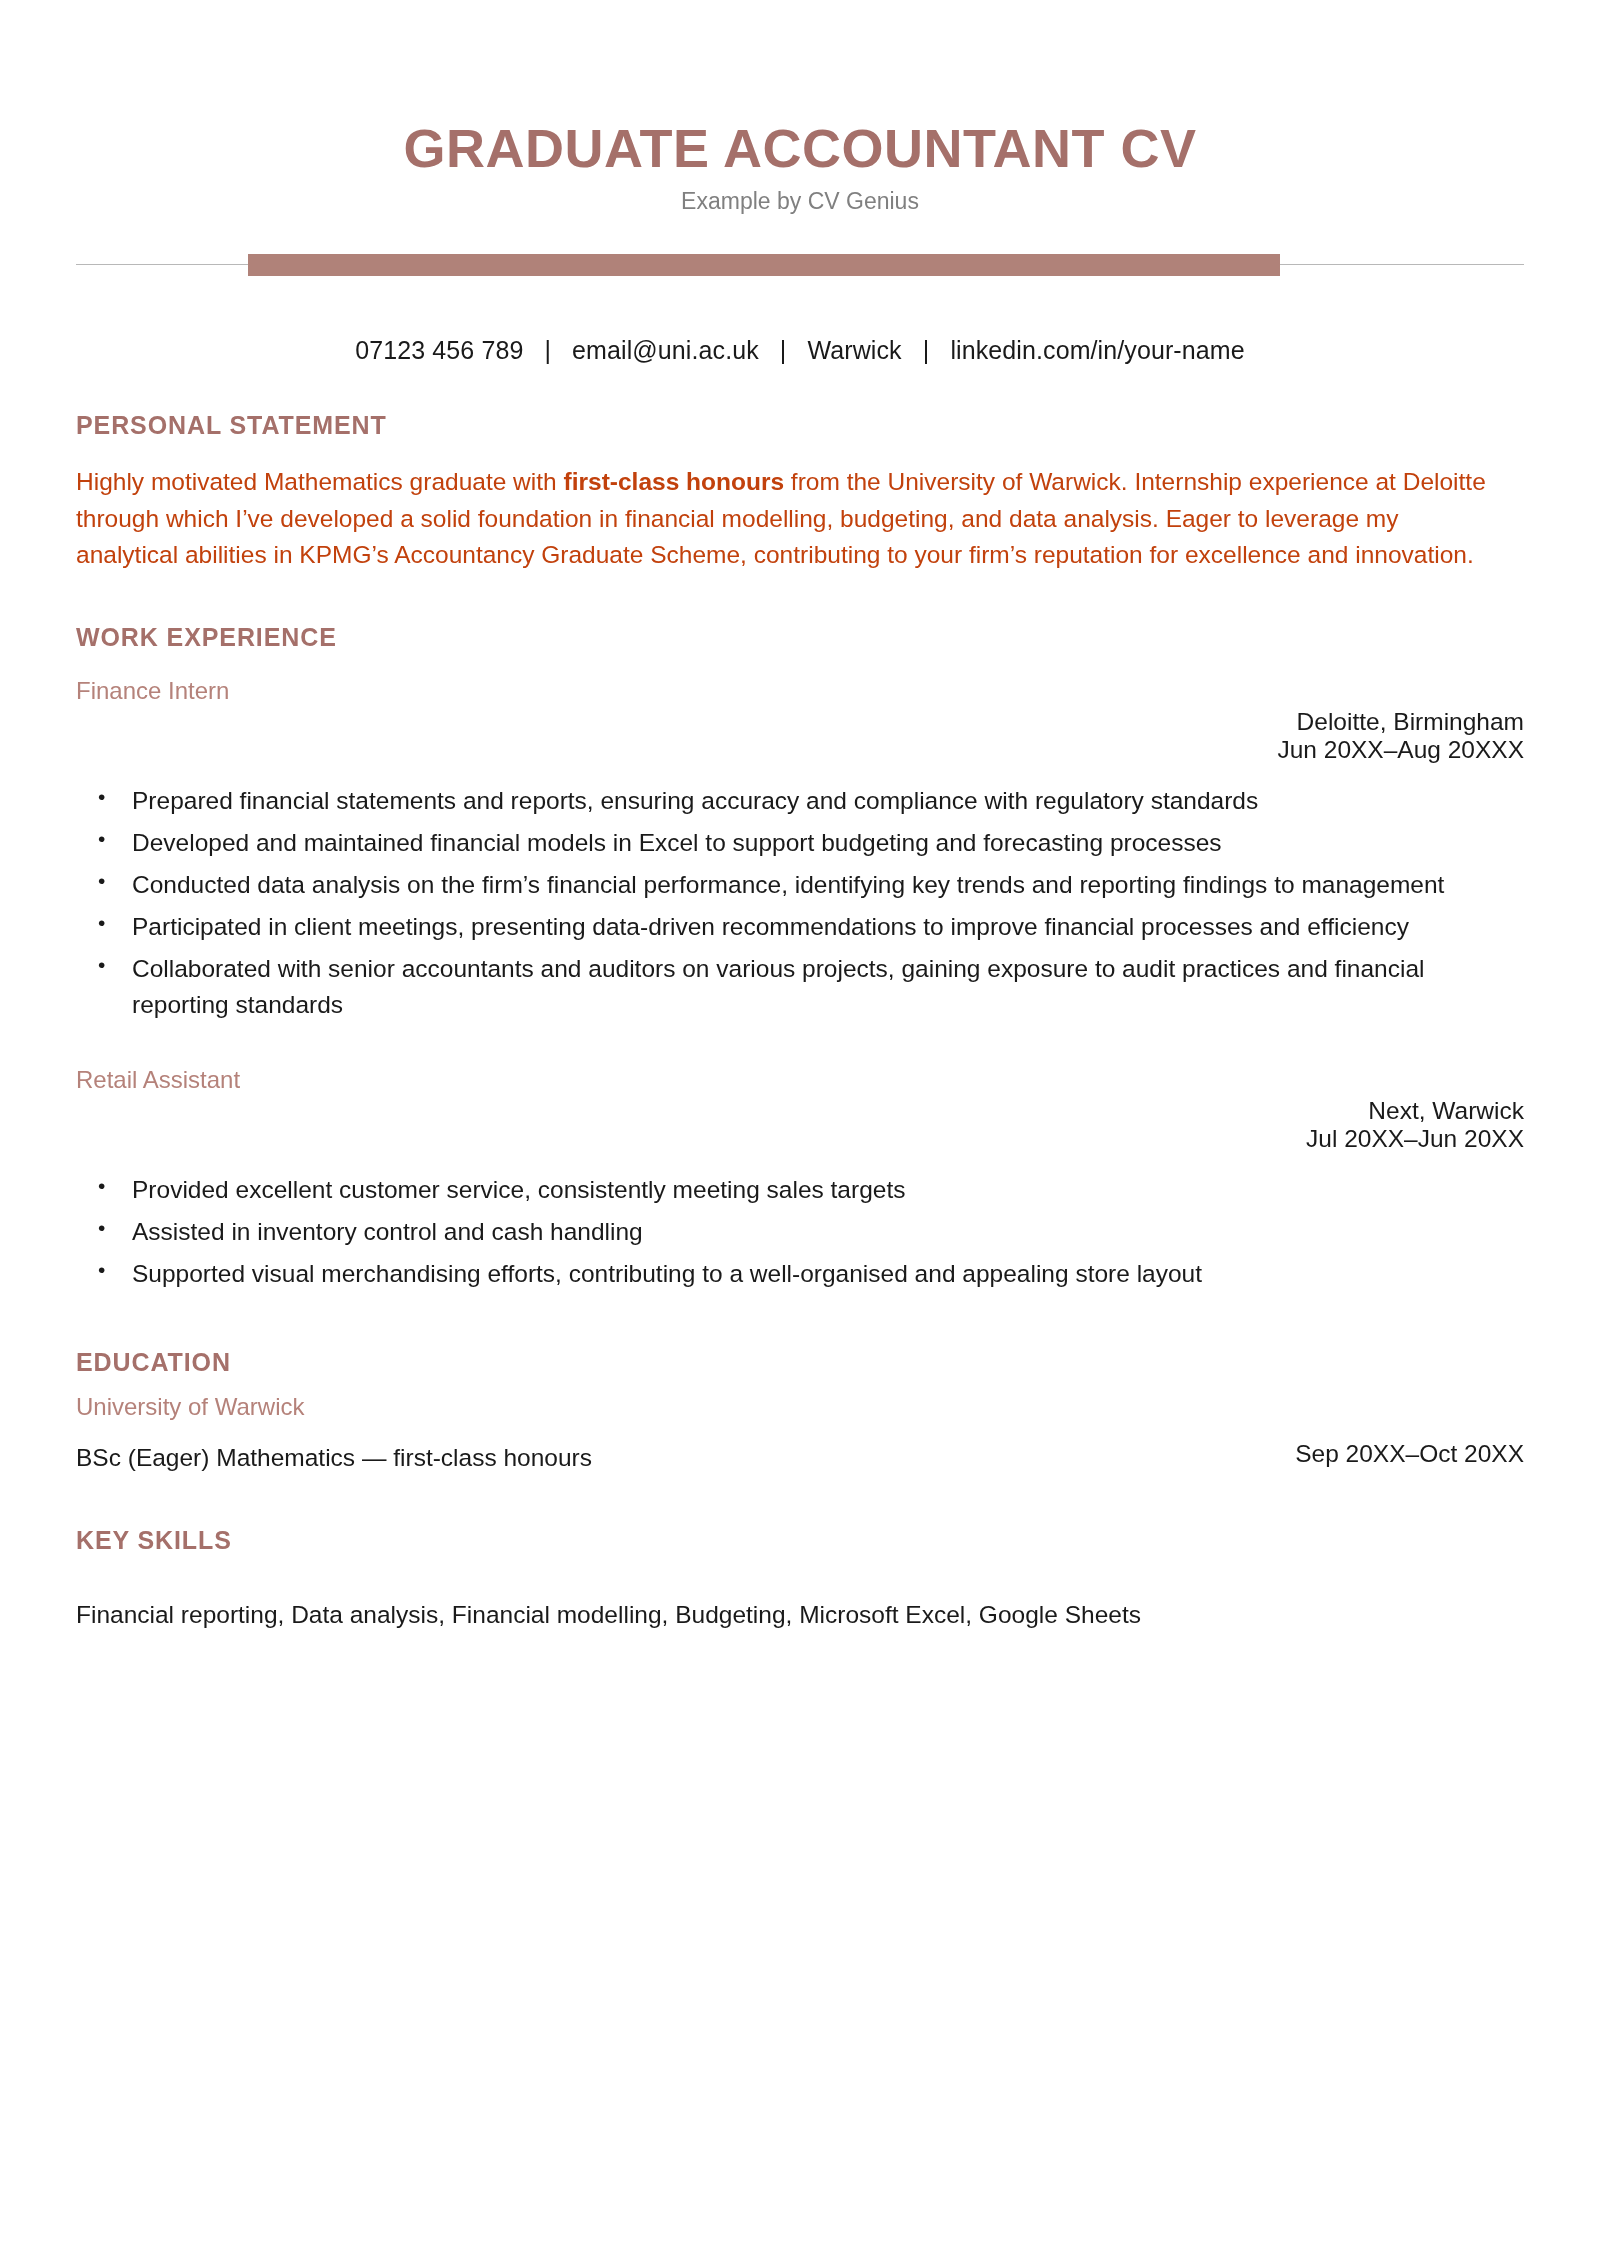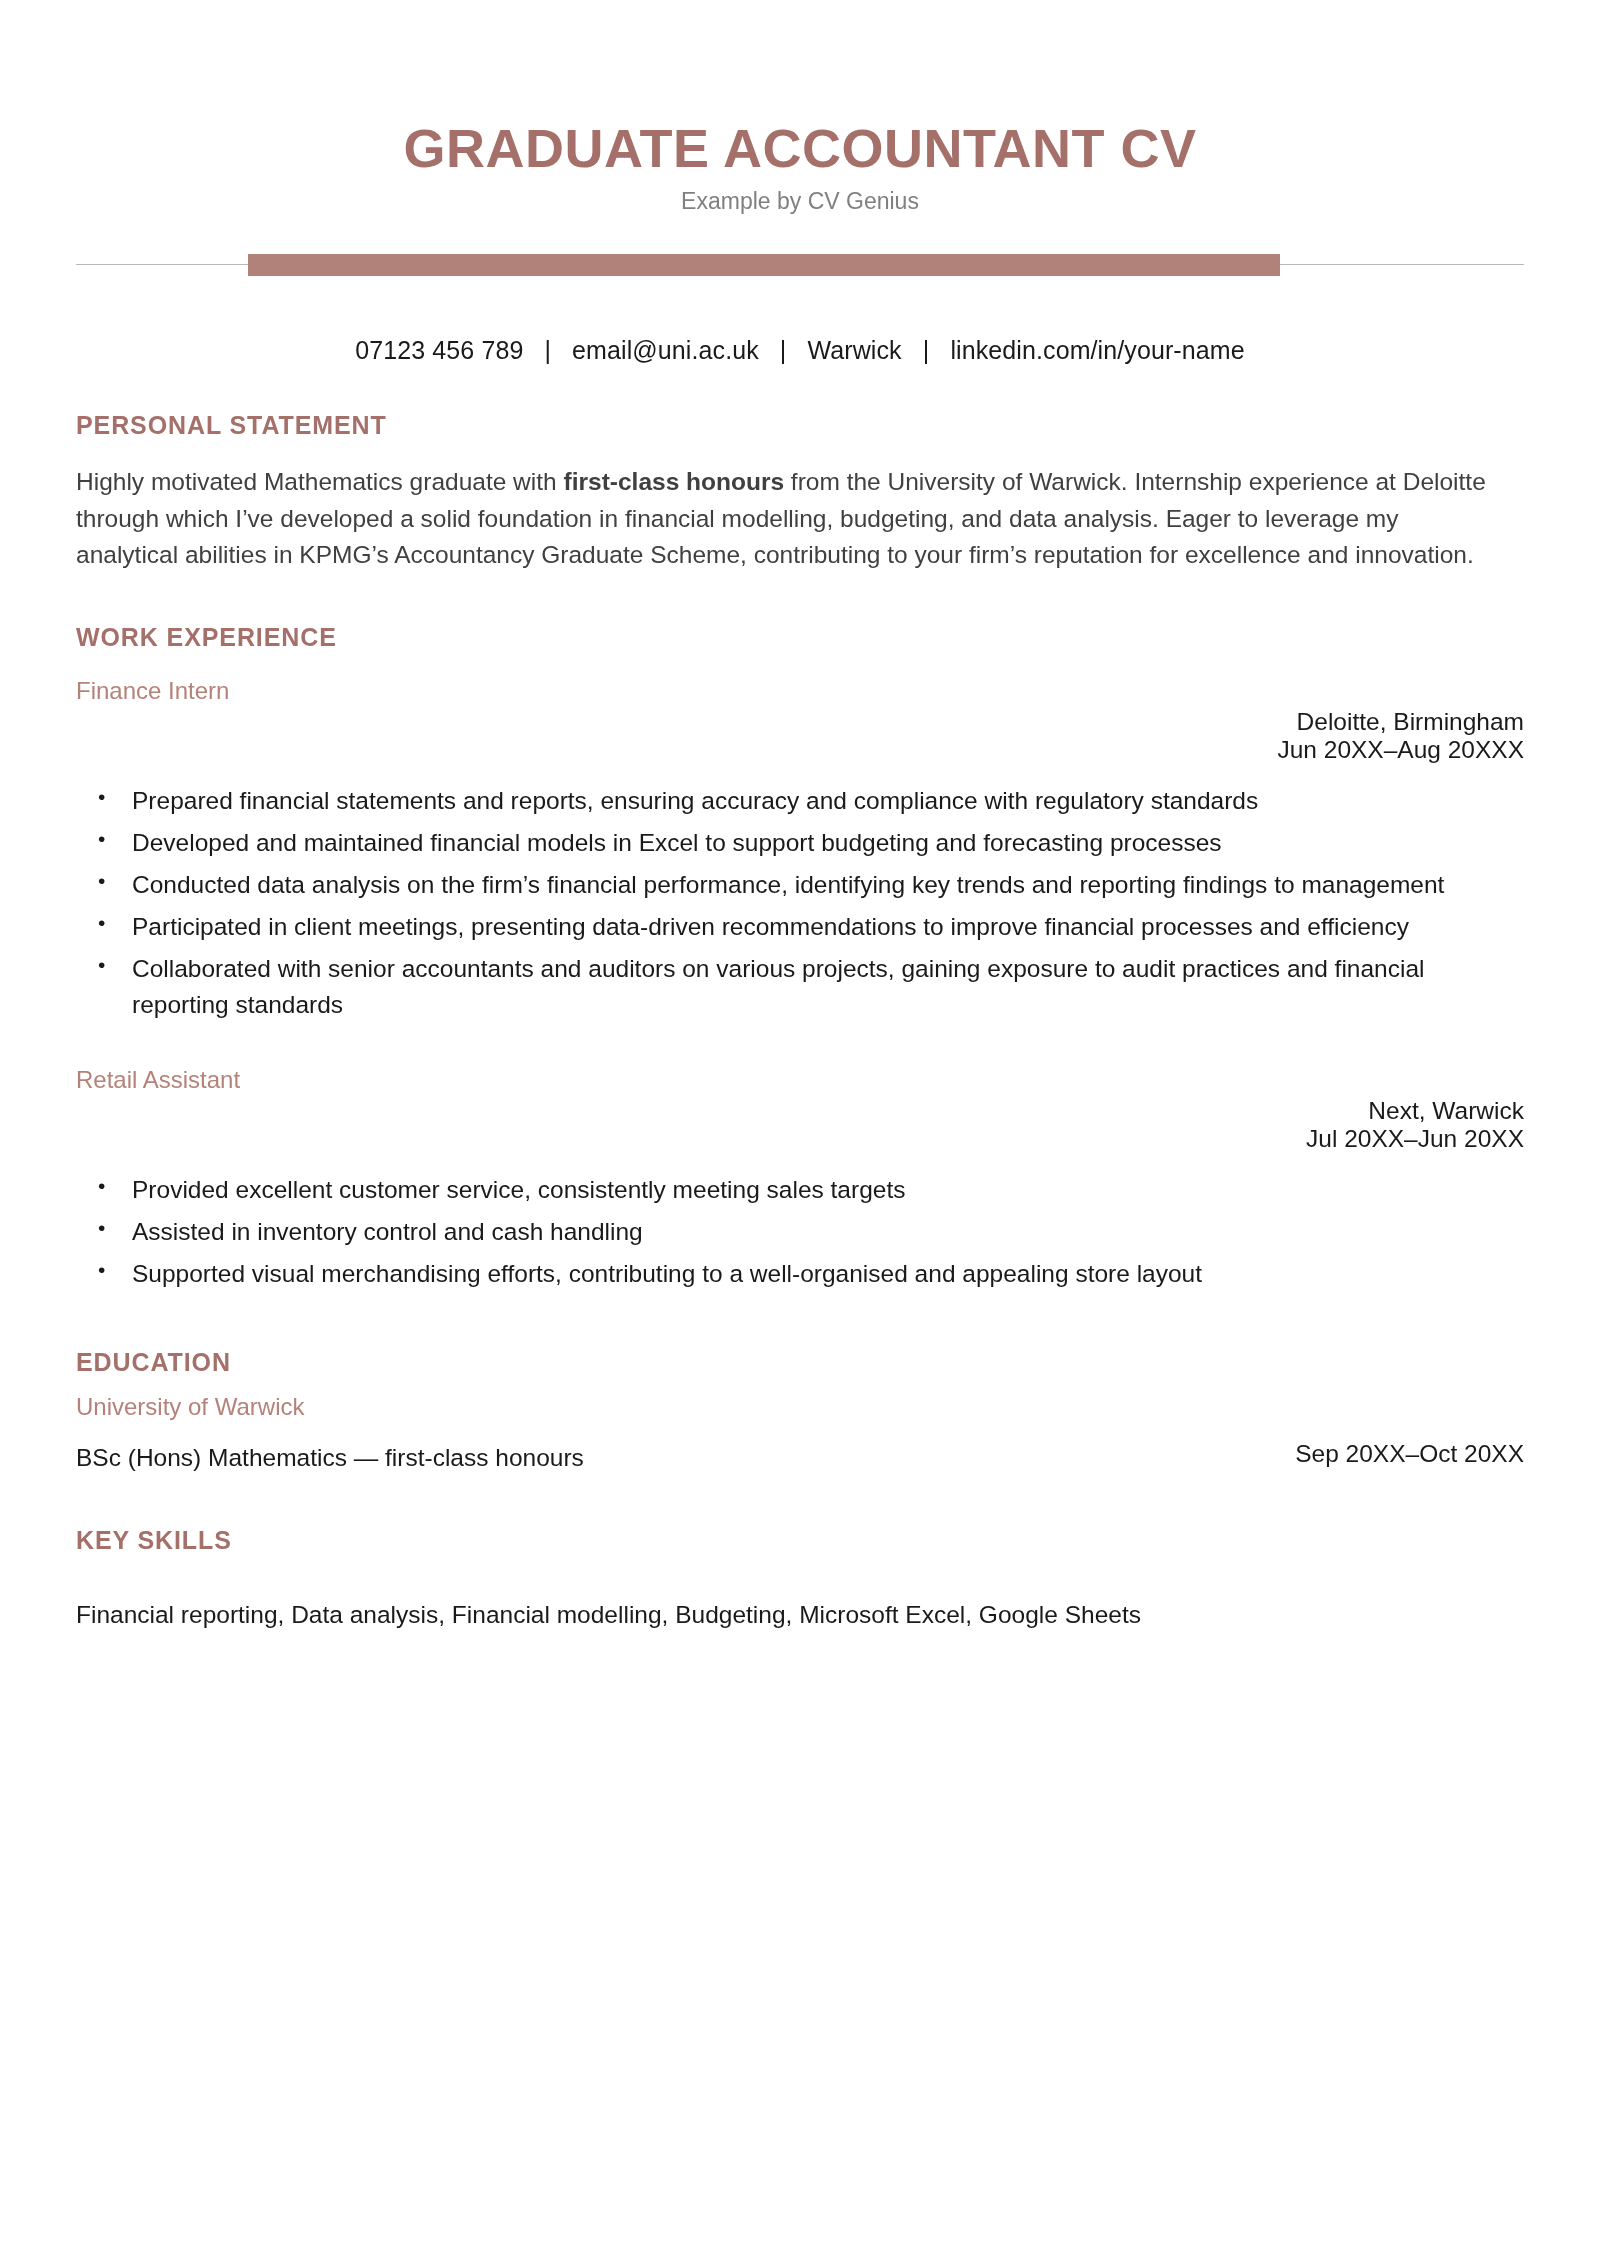--- a/index.html
+++ b/index.html
@@ -98,21 +98,21 @@
     text-transform: uppercase;
   }
 
   .section-body {
     margin-top: 24px;
   }
 
   p.paragraph {
     font-size: 24.5px;
     line-height: 1.48;
-    color: #404040;
+    color: #c2410c;
     max-width: 1420px;
   }
 
   p.paragraph b { font-weight: bold; }
 
   
   .entry {
     margin-top: 28px;
   }
 
@@ -278,21 +278,21 @@
 
     </div>
   </div>
 
   <div class="section edu-section">
     <div class="section-heading">EDUCATION</div>
     <div class="section-body">
       <div class="edu-entry">
         <div class="edu-school">University of Warwick</div>
         <div class="edu-meta">
-          <span class="edu-degree">BSc (Hons) Mathematics — first-class honours</span>
+          <span class="edu-degree">BSc (Eager) Mathematics — first-class honours</span>
           <span class="edu-dates">Sep 20XX–Oct 20XX</span>
         </div>
       </div>
     </div>
   </div>
 
   <div class="section skills-section">
     <div class="section-heading">KEY SKILLS</div>
     <div class="section-body">
       <div class="skills-line">Financial reporting, Data analysis, Financial modelling, Budgeting, Microsoft Excel, Google Sheets</div>

